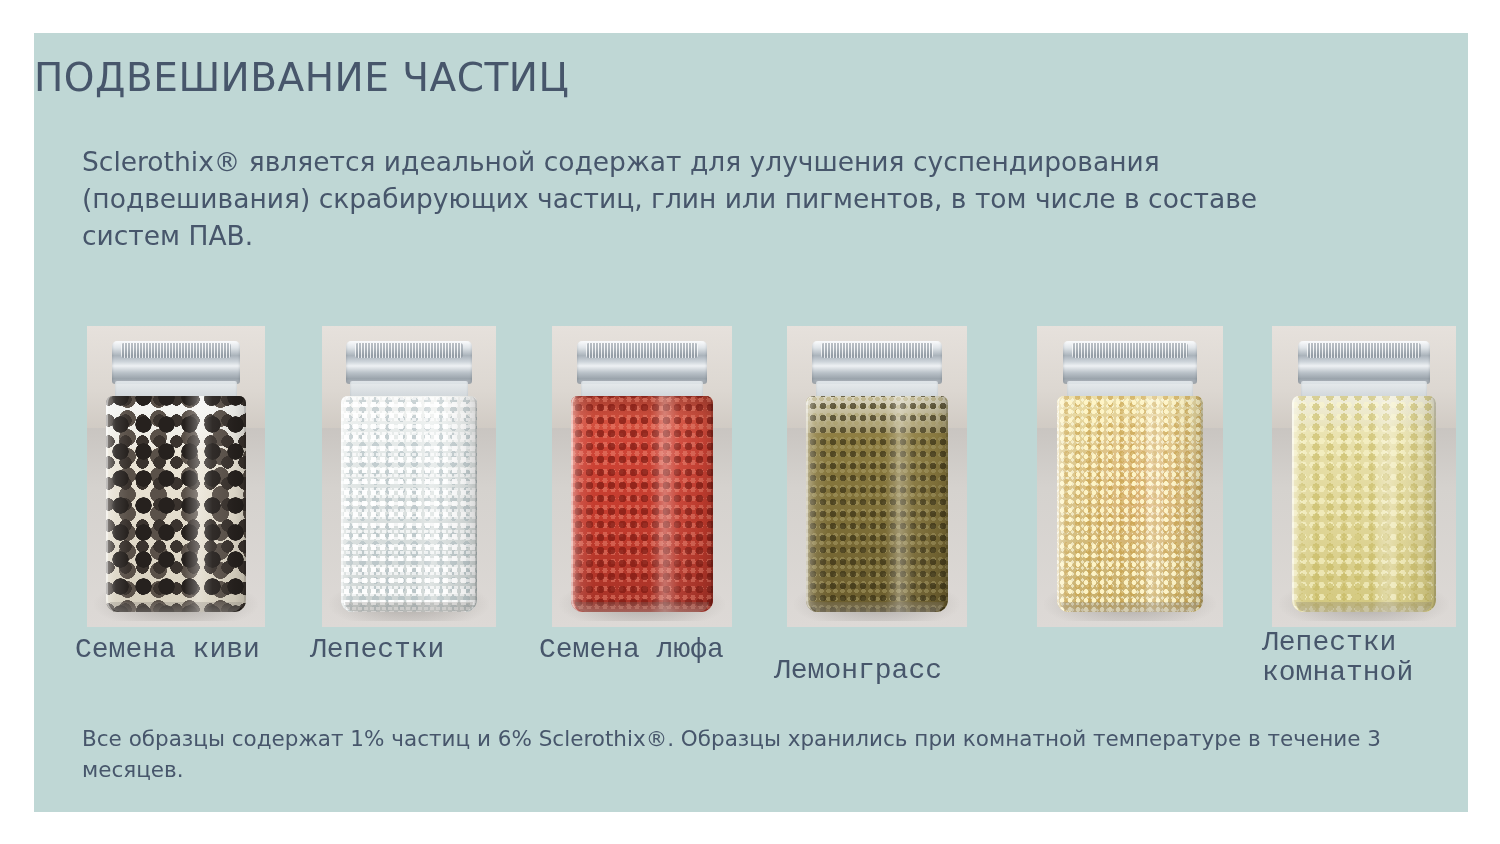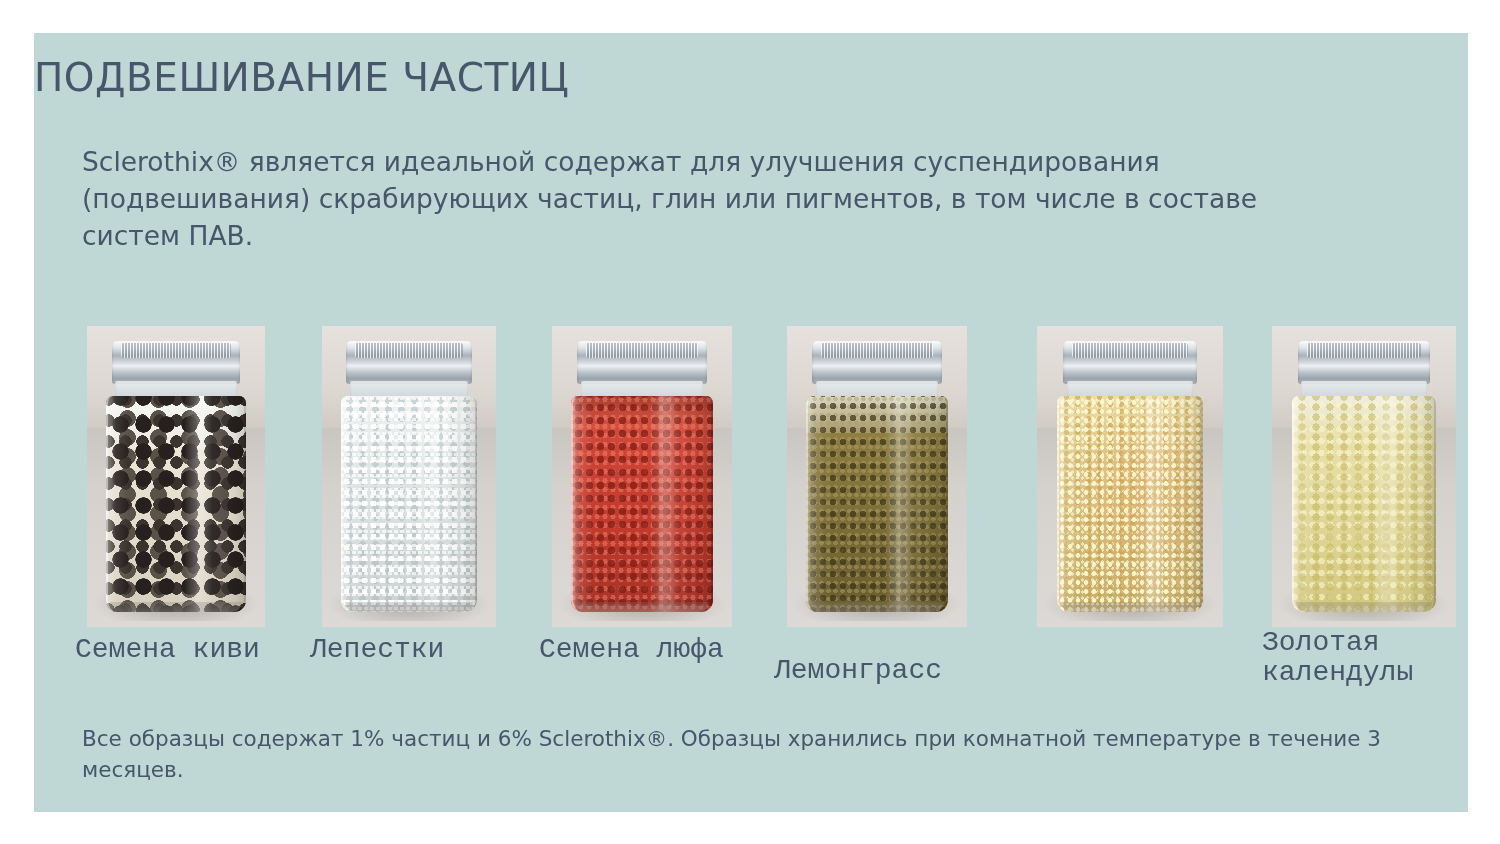--- a/index.html
+++ b/index.html
@@ -278,19 +278,19 @@
               radial-gradient(circle,rgba(250,246,205,.6) 42%,transparent 44%);
               background-size:14px 10px,9px 12px;
               background-position:3px 6px,7px 3px;"></div>
             <div class="glass-hl"></div>
               <div class="glass-rim"></div>
             <div class="jar-base"></div>
           </div>
         </div>
       </div>
     </div>
-    <div class="caption" style="left:1228px;top:333px;width:204px;">Золотая календулы</div>
+    <div class="caption" style="left:1228px;top:333px;width:204px;">Лепестки комнатной</div>
 
   </div>
 
   <div class="footnote">Все образцы содержат 1% частиц и 6% Sclerothix®. Образцы хранились при комнатной температуре в течение 3 месяцев.</div>
 
 </div>
 
 </body></html>

